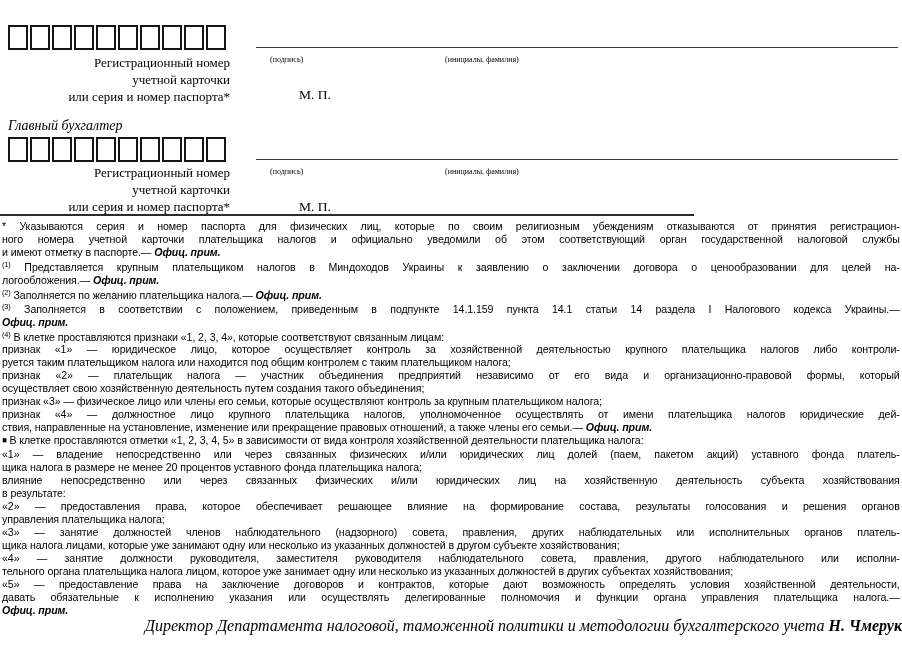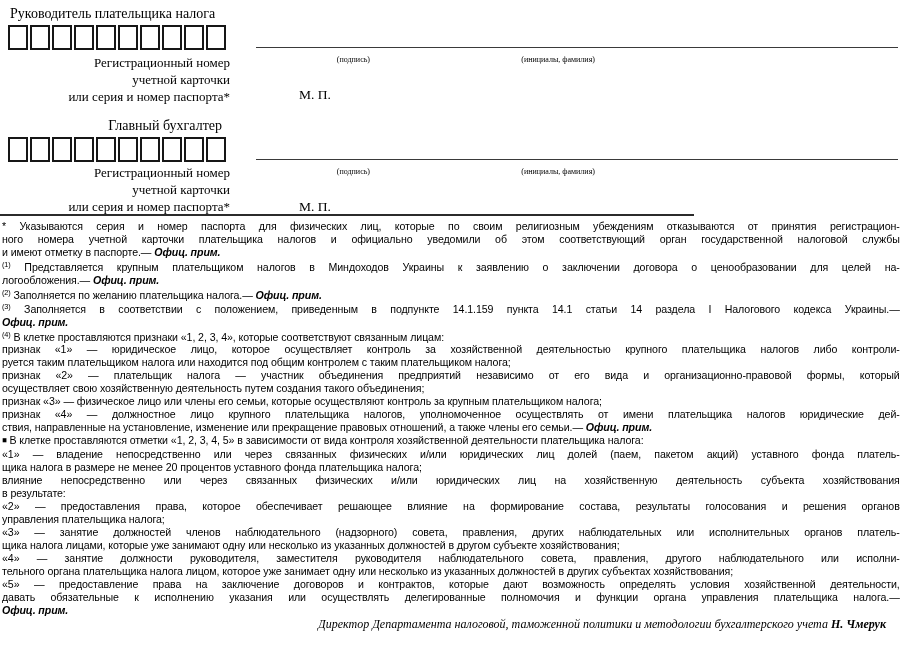--- a/index.html
+++ b/index.html
@@ -1,44 +1,43 @@
 <!DOCTYPE html>
 <html><head>
 <meta charset="utf-8">
 <style>
   html,body{margin:0;padding:0;background:#fff;}
   #page{position:relative;width:902px;height:645px;background:#ffffff;color:#000;overflow:hidden;}
 
   .sb-title{position:absolute;font-family:"Liberation Serif",serif;font-size:14px;white-space:nowrap;}
-  .sb-title.centered{white-space:nowrap;text-align:right;width:214px;}
+  .sb-title.centered{white-space:nowrap;text-align:left;width:214px;font-style:italic;}
   .cells{position:absolute;display:flex;gap:2px;}
   .cell{width:16px;height:21px;border:2px solid #161616;background:#fff;}
   .caption{position:absolute;width:222px;text-align:right;font-family:"Liberation Serif",serif;font-size:13px;line-height:17px;}
   .sigline{position:absolute;width:642px;height:0;border-top:1.5px solid #3a3a3a;}
-  .ulabel{position:absolute;font-family:"Liberation Serif",serif;font-size:8px;text-align:right;white-space:nowrap;}
+  .ulabel{position:absolute;font-family:"Liberation Serif",serif;font-size:8px;text-align:left;white-space:nowrap;}
   .seal{position:absolute;font-family:"Liberation Serif",serif;font-size:13.5px;white-space:nowrap;margin-top:16px;}
   .divider{position:absolute;left:0;top:214px;width:694px;height:0;border-top:2px solid #2b2b2b;}
 
   #footnotes{position:absolute;left:2px;top:219px;width:980px;transform:scaleX(0.916);transform-origin:0 0;
              font-family:"Liberation Sans",sans-serif;font-size:11.6px;line-height:13px;letter-spacing:-0.1px;}
   .fline{min-height:13px;}
   .fline.just{text-align:justify;text-align-last:justify;}
   .seg-bi{font-weight:bold;font-style:italic;}
   .seg-sup{font-size:8px;vertical-align:3.5px;}
   .seg-sq{font-size:8.5px;vertical-align:1px;}
 
-  #signoff{position:absolute;right:16px;top:617px;font-family:"Liberation Serif",serif;font-style:italic;font-size:12px;white-space:nowrap;}
+  #signoff{position:absolute;right:0;top:617px;font-family:"Liberation Serif",serif;font-style:italic;font-size:16px;white-space:nowrap;}
   #signoff .name{font-weight:bold;}
 </style>
 </head>
 <body>
 
 <div id="page">
 
-  <div class="sb-title" style="left:10px;top:6px;">Руководитель плательщика налога</div>
   <div class="cells" style="left:8px;top:25px;">
       <div class="cell"></div>
       <div class="cell"></div>
       <div class="cell"></div>
       <div class="cell"></div>
       <div class="cell"></div>
       <div class="cell"></div>
       <div class="cell"></div>
       <div class="cell"></div>
       <div class="cell"></div>

